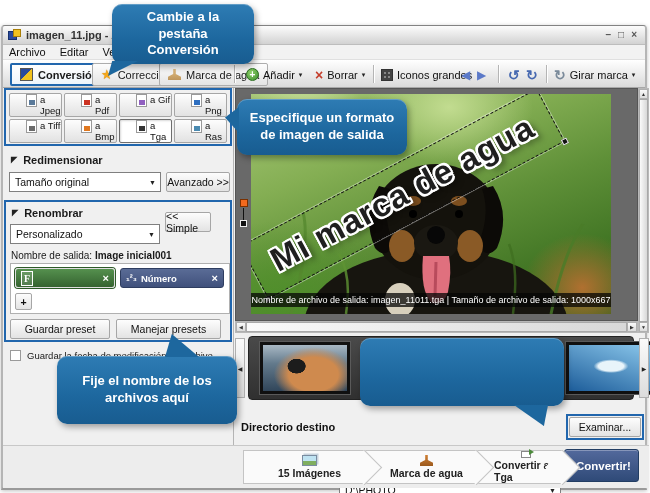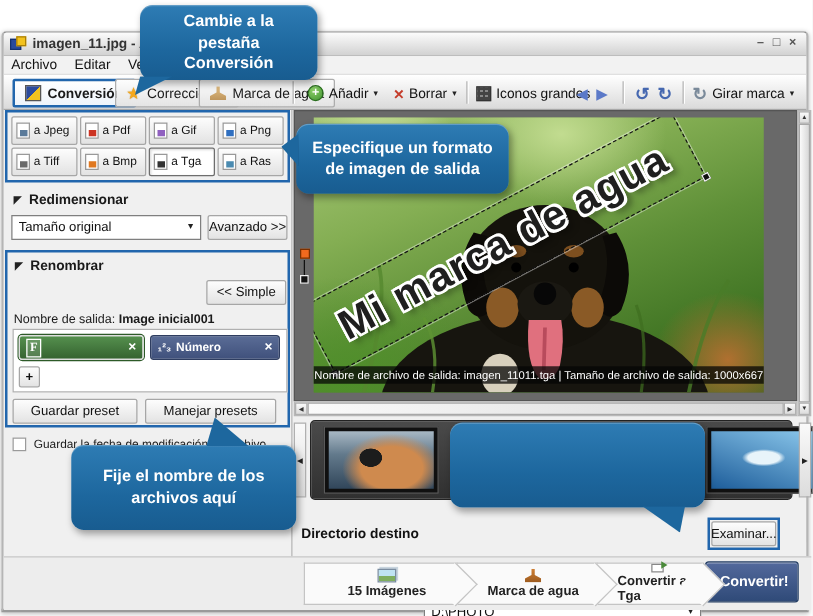--- a/index.html
+++ b/index.html
@@ -44,21 +44,21 @@
   .convic{width:13px;height:13px;background:linear-gradient(135deg,#2a4a9c 50%,#f2c21e 50%);border:1px solid #555}
   .stampic{width:13px;height:11px;background:linear-gradient(#d9a95a,#b07a2e);
       clip-path:polygon(40% 0,60% 0,60% 45%,100% 70%,100% 100%,0 100%,0 70%,40% 45%)}
 
   
   #leftpanel{position:absolute;left:0;top:62px;width:231px;bottom:0;background:#f0f0f0;border-right:1px solid #b5b5b5}
   .bluebox{border:2px solid #2166ad}
   .fmtgrid{position:absolute;left:1px;top:0;width:228px;height:58px;background:#f0f0f0;display:grid;
       grid-template-columns:repeat(4,1fr);gap:2px;padding:3px}
   .fmtbtn{border:1px solid #a6a6a6;border-radius:2px;background:linear-gradient(#fdfdfd,#e2e2e2);
-      font-size:9.5px;display:flex;align-items:center;gap:3px;padding-left:3px;color:#111}
+      font-size:9.5px;display:flex;align-items:flex-start;gap:3px;padding-left:16px;color:#111}
   .fmtbtn.pressed{background:#fff;border:1px solid #6e6e6e;box-shadow:inset 1px 1px 2px rgba(0,0,0,.15)}
   .pg{width:11px;height:13px;background:#fff;border:1px solid #999;position:relative;flex:0 0 auto}
   .pg i{position:absolute;right:1px;bottom:1px;width:6px;height:5px;display:block}
   .sechead{display:flex;align-items:center;gap:6px;font-size:11px;font-weight:bold;color:#1a1a1a}
   .tri{font-size:8px;color:#222;line-height:8px}
   .btn{background:linear-gradient(#fdfdfd,#e3e3e3);border:1px solid #a6a6a6;border-radius:2px;font-size:10.5px;
       color:#111;display:flex;align-items:center;justify-content:center;gap:3px}
   .combo{background:#fff;border:1px solid #7f7f7f;font-size:10.5px;display:flex;align-items:center;
       padding:0 14px 0 5px;position:relative;color:#111;white-space:nowrap;overflow:hidden}
   .combo .ar{position:absolute;right:4px;top:50%;transform:translateY(-50%);font-size:7px;color:#222}
@@ -273,21 +273,25 @@
     </div>
     <div class="btn abs" style="left:163px;top:84px;width:64px;height:20px">
       <span>Avanzado &gt;&gt;</span>
     </div>
 
     <div class="bluebox abs" style="left:1px;top:112px;width:228px;height:142px;background:#f0f0f0">
       <div class="sechead abs" style="left:6px;top:5px">
         <span class="tri">◤</span>
         <span>Renombrar</span>
       </div>
-      <div class="btn abs" style="left:159px;top:22px;width:64px;height:20px">
+      <div class="combo abs" style="left:4px;top:22px;width:150px;height:20px">
+        <span>Personalizado</span>
+        <span class="ar">▼</span>
+      </div>
+      <div class="btn abs" style="left:159px;top:10px;width:46px;height:20px">
         <span>&lt;&lt; Simple</span>
       </div>
       <div class="abs" style="left:5px;top:48px;font-size:10px;white-space:nowrap">
         <span>Nombre de salida:</span>
         <b>Image inicial001</b>
       </div>
       <div class="abs" style="left:4px;top:61px;width:220px;height:51px;background:#fff;border:1px solid #b0b0b0">
         <div class="chip green" style="left:4px;top:4px;width:100px">
           <span class="chipic">F</span>
           <span class="cx">×</span>
@@ -400,21 +404,21 @@
         <span>▶</span>
       </div>
   </div>
 
   <div class="abs outlabel" style="left:238px;top:395px">Directorio destino</div>
   <div class="combo abs" style="left:336px;top:391px;width:222px;height:21px">
     <span>D:\PHOTO</span>
     <span class="ar">▼</span>
   </div>
   <div class="examwrap" style="left:563px;top:388px">
-    <div class="btn" style="width:52px;height:20px">
+    <div class="btn" style="width:72px;height:20px">
       <span>Examinar...</span>
     </div>
   </div>
 
   <div id="stepsbar">
     <div class="step" style="left:240px;width:122px;z-index:3">
       <span class="ic-img"></span>
       <span>15 Imágenes</span>
     </div>
     <div class="step" style="left:362px;width:112px;z-index:2">

